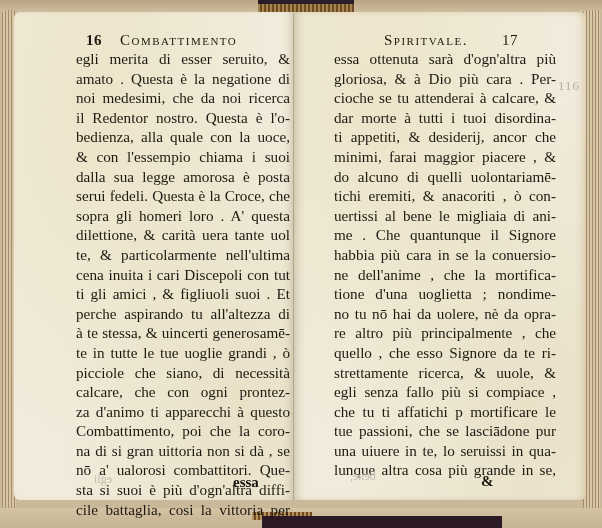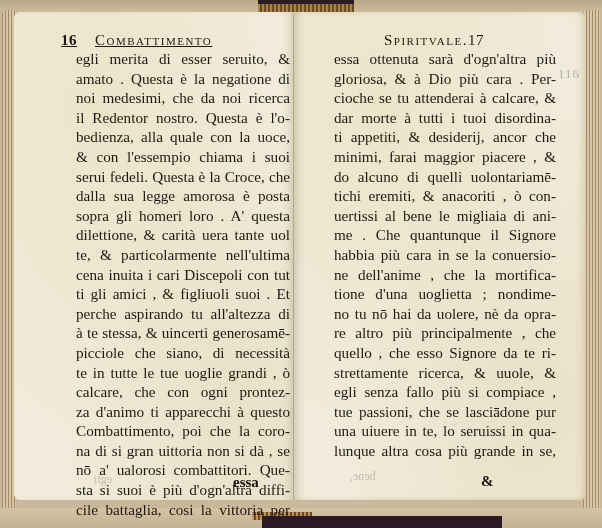--- a/index.html
+++ b/index.html
@@ -61,41 +61,41 @@
   .gutter {
     position:absolute; left:293px; top:14px; width:1px; height:486px;
     background:#b5a88a;
   }
   .header {
     position:absolute; top:20px;
     font-size:15px; color:#1e1810; letter-spacing:0.5px;
     white-space:nowrap;
   }
   .header .sc { font-variant:small-caps; letter-spacing:1.5px; }
-  .left .header { left:47px;text-decoration:underline; }
+  .left .header { left:72px; }
   .left .header .num { margin-right:18px; font-weight:bold; }
   .right .header { left:90px; }
-  .right .header .num { }
+  .right .header .num { margin-left:34px; }
   .text {
     position:absolute;
     color:#1f1911;
     font-size:15.2px;
     line-height:19.6px;
     white-space:nowrap;
   }
   .left .text { left:62px; top:37px; width:214px; }
   .right .text { left:40px; top:37px; width:222px; }
   .line { display:block; height:19.6px; text-align:justify; text-align-last:justify; }
   .catch {
     position:absolute; font-size:15px; font-weight:bold; color:#15100a;
   }
   .left .catch { left:219px; top:462px; }
   .right .catch { left:187px; top:461px; }
   .margin-note {
-    position:absolute; left:264px; top:54px;
+    position:absolute; left:264px; top:66px;
     font-size:13px; color:#b4b0a8; letter-spacing:1px;
   }
   .bleed {
     position:absolute; font-size:12px; color:#c4bdb0;
   }
   .left .bleed { left:80px; top:460px; transform:scaleX(-1); }
   .right .bleed { left:56px; top:457px; transform:scaleX(-1); }
 </style>
 </head>
 <body>
@@ -112,31 +112,31 @@
   <div class="header">
     <span class="num">16</span><span class="sc">Combattimento</span>
   </div>
   <div class="text">
     <span class="line">egli merita di esser seruito, &amp;</span>
     <span class="line">amato . Questa è la negatione di</span>
     <span class="line">noi medesimi, che da noi ricerca</span>
     <span class="line">il Redentor nostro. Questa è l'o-</span>
     <span class="line">bedienza, alla quale con la uoce,</span>
     <span class="line">&amp; con l'essempio chiama i suoi</span>
+    <span class="line">dalla sua legge amorosa è posta</span>
     <span class="line">serui fedeli. Questa è la Croce, che</span>
-    <span class="line">dalla sua legge amorosa è posta</span>
     <span class="line">sopra gli homeri loro . A' questa</span>
     <span class="line">dilettione, &amp; carità uera tante uol</span>
     <span class="line">te, &amp; particolarmente nell'ultima</span>
     <span class="line">cena inuita i cari Discepoli con tut</span>
     <span class="line">ti gli amici , &amp; figliuoli suoi . Et</span>
     <span class="line">perche aspirando tu all'altezza di</span>
     <span class="line">à te stessa, &amp; uincerti generosamē-</span>
+    <span class="line">te in tutte le tue uoglie grandi , ò</span>
     <span class="line">picciole che siano, di necessità</span>
-    <span class="line">te in tutte le tue uoglie grandi , ò</span>
     <span class="line">calcare, che con ogni prontez-</span>
     <span class="line">za d'animo ti apparecchi à questo</span>
     <span class="line">Combattimento, poi che la coro-</span>
     <span class="line">na di si gran uittoria non si dà , se</span>
     <span class="line">nō a' ualorosi combattitori. Que-</span>
     <span class="line">sta si suoi è più d'ogn'altra diffi-</span>
     <span class="line">cile battaglia, cosi la vittoria per</span>
   </div>
   <div class="bleed">egli</div>
   <div class="catch">essa</div>
@@ -160,20 +160,21 @@
     <span class="line">uertissi al bene le migliaia di ani-</span>
     <span class="line">me . Che quantunque il Signore</span>
     <span class="line">habbia più cara in se la conuersio-</span>
     <span class="line">ne dell'anime , che la mortifica-</span>
     <span class="line">tione d'una uoglietta ; nondime-</span>
     <span class="line">no tu nō hai da uolere, nè da opra-</span>
     <span class="line">re altro più principalmente , che</span>
     <span class="line">quello , che esso Signore da te ri-</span>
     <span class="line">strettamente ricerca, &amp; uuole, &amp;</span>
     <span class="line">egli senza fallo più si compiace ,</span>
+    <span class="line">che tu ti affatichi p mortificare le</span>
     <span class="line">tue passioni, che se lasciādone pur</span>
     <span class="line">una uiuere in te, lo seruissi in qua-</span>
     <span class="line">lunque altra cosa più grande in se,</span>
   </div>
   <div class="margin-note">116</div>
   <div class="bleed">bene,</div>
   <div class="catch">&amp;</div>
 </div>
 
 </body></html>

